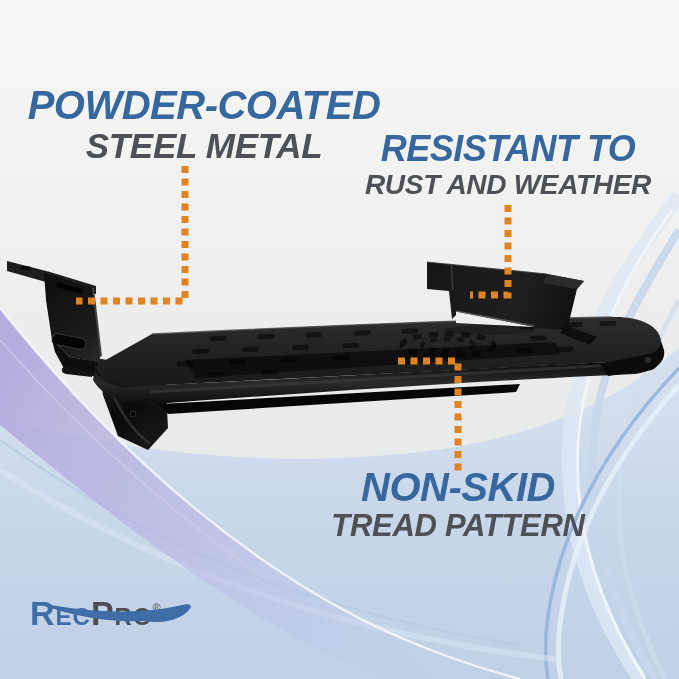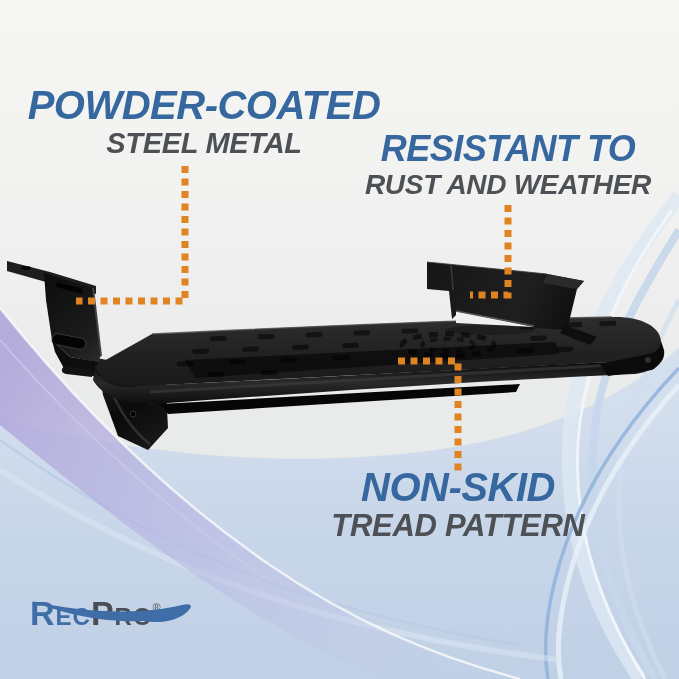--- a/index.html
+++ b/index.html
@@ -9,21 +9,21 @@
     overflow:hidden;
     background:linear-gradient(180deg,#f6f6f5 0%,#f1f1f0 30%,#ebecec 52%,#e9eaea 60%);
     font-family:"Liberation Sans","DejaVu Sans",sans-serif;
   }
   .stage svg{position:absolute;left:0;top:0;}
   .callout{position:absolute;text-align:center;line-height:1.05;font-style:italic;font-weight:bold;}
   .callout .title{color:#36689f;letter-spacing:-0.5px;}
   .callout .subtitle{color:#4d5156;letter-spacing:-0.3px;margin-top:2px;}
   .callout-powder{left:24px;top:84px;width:360px;}
   .callout-powder .title{font-size:40px;}
-  .callout-powder .subtitle{font-size:29px;}
+  .callout-powder .subtitle{font-size:35px;}
   .callout-resistant{left:343px;top:130px;width:330px;}
   .callout-resistant .title{font-size:36px;}
   .callout-resistant .subtitle{font-size:28px;}
   .callout-nonskid{left:293px;top:466px;width:330px;}
   .callout-nonskid .title{font-size:40px;}
   .callout-nonskid .subtitle{font-size:31px;}
   .logo{position:absolute;left:30px;top:596px;width:170px;}
   .logo-text{font-weight:bold;font-variant:small-caps;font-size:34px;line-height:1;letter-spacing:1px;white-space:nowrap;}
   .logo-text .rec{color:#3e6da7;}
   .logo-text .pro{color:#4b4f54;}

